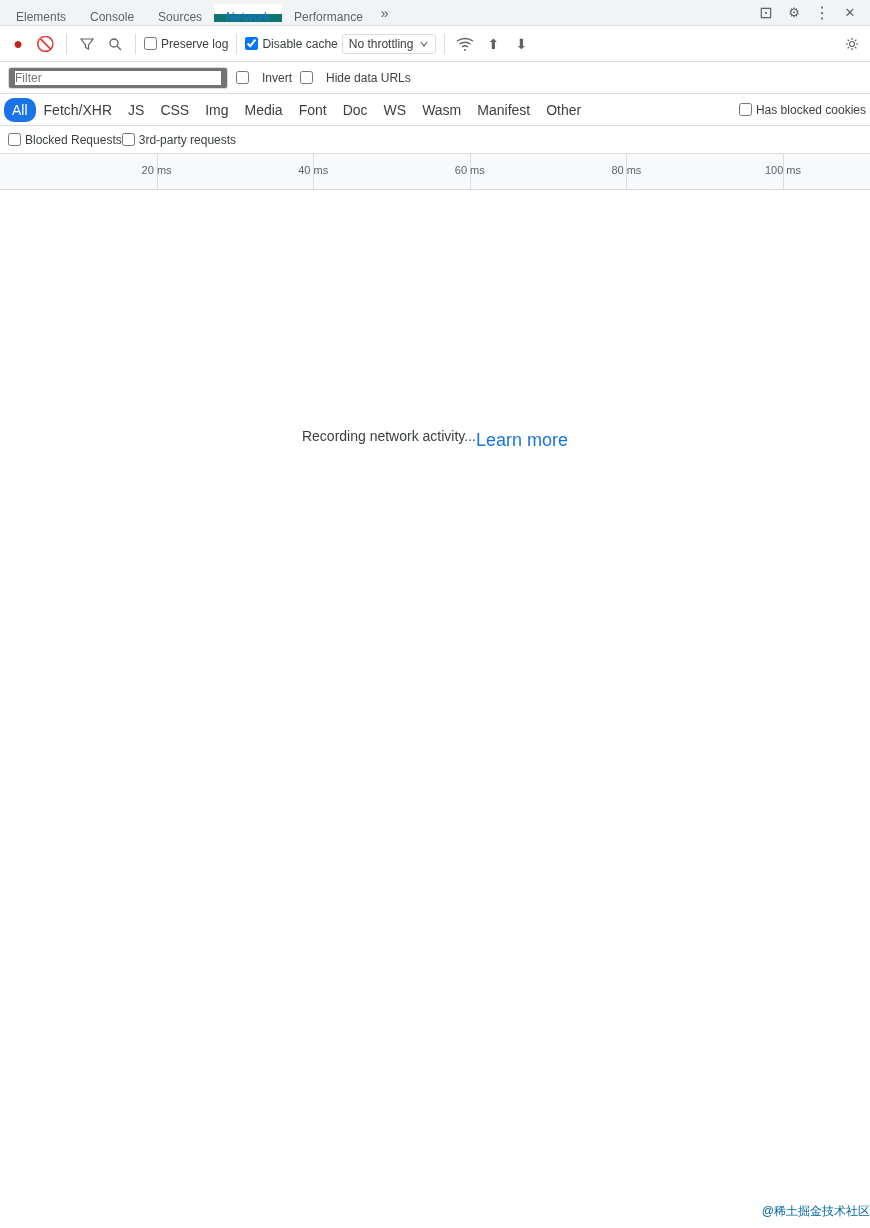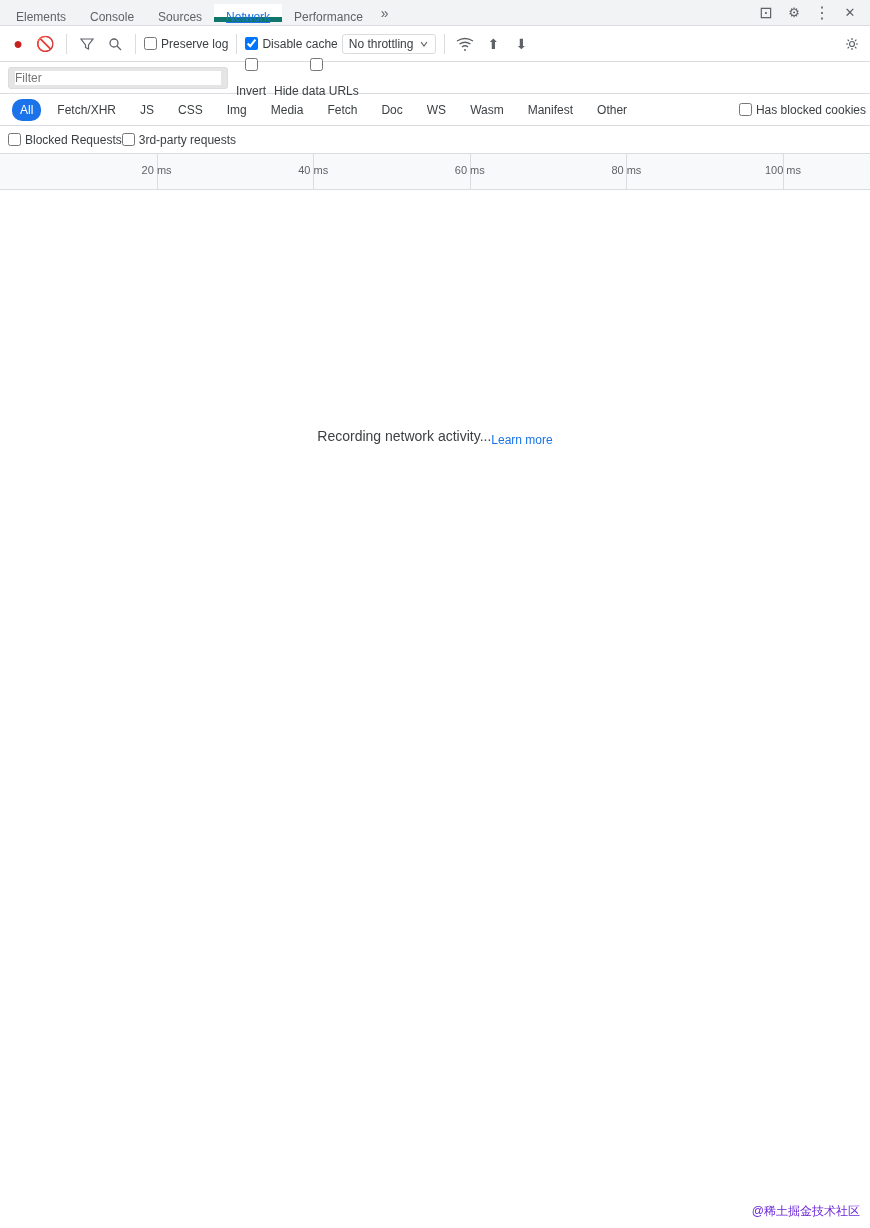--- a/index.html
+++ b/index.html
@@ -27,23 +27,22 @@
       padding: 0 12px;
       height: 18px;
       line-height: 26px;
       font-size: 12px;
       color: #5f6368;
       cursor: pointer;
       white-space: nowrap;
     }
     .tab-item.active {
       color: #1a73e8;
-      border-bottom: 5px solid #0f766e;
-      background: #fff;
-      text-decoration: underline;
+      border-bottom: 8px solid #0f766e;
+      background: #fff;
     }
     .tab-more {
       padding: 0 6px;
       color: #5f6368;
       cursor: pointer;
       font-size: 14px;
     }
     .tab-spacer { flex: 1; }
     .tab-right-icons {
       display: flex;
@@ -150,66 +149,64 @@
       background: #fff;
     }
     .filter-input-wrap {
       display: flex;
       align-items: center;
       border: 1px solid #dadce0;
       border-radius: 3px;
       height: 22px;
       width: 220px;
       padding: 0 6px;
-      background: #e5e5e5;
+      background: #737373;
     }
     .filter-input {
       border: none;
       outline: none;
       font-size: 12px;
       color: #3c4043;
       width: 100%;
     }
     .filter-checkbox-wrap {
       display: flex;
       align-items: center;
       gap: 13px;
       font-size: 12px;
       color: #3c4043;
       cursor: pointer;
       white-space: nowrap;
-      flex-direction: column;
     }
     .filter-checkbox-wrap input[type=checkbox] {
       width: 13px;
       height: 13px;
       cursor: pointer;
     }
 
     
     .type-filter-row {
       display: flex;
       align-items: center;
       height: 32px;
       border-bottom: 1px solid #dadce0;
       padding: 0 4px;
       gap: 0;
       background: #fff;
       overflow-x: auto;
     }
     .type-btn {
       padding: 4px 8px;
-      font-size: 12px;
+      font-size: 14px;
       color: #3c4043;
       cursor: pointer;
       border-radius: 3px;
       white-space: nowrap;
       border: none;
       background: none;
-      margin-left: 8px;
     }
     .type-btn.active {
       background: #1a73e8;
       color: #fff;
       border-radius: 10px;
     }
     .type-filter-right {
       margin-left: auto;
       display: flex;
       align-items: center;
@@ -295,33 +292,33 @@
     }
     .empty-state-desc {
       font-size: 14px;
       color: #3c4043;
       margin-bottom: 8px;
     }
     .empty-state-desc strong {
       font-weight: 700;
     }
     .empty-state-link {
-      font-size: 12px;
+      font-size: 18px;
       color: #1a73e8;
       text-decoration: none;
       cursor: pointer;
     }
 
     
     .watermark {
       position: fixed;
       bottom: 8px;
-      right: 10px;
-      font-size: 12px;
-      color: #6d28d9;
+      right: 0;
+      font-size: 12px;
+      color: #0369a1;
       user-select: none;
     }
   </style>
 </head>
 <body>
 
 <div class="tab-bar">
   <div class="tab-item">
     <span>Elements</span>
   </div>
@@ -413,21 +410,21 @@
   </label>
 </div>
 
 <div class="type-filter-row">
   <button class="type-btn active">All</button>
   <button class="type-btn">Fetch/XHR</button>
   <button class="type-btn">JS</button>
   <button class="type-btn">CSS</button>
   <button class="type-btn">Img</button>
   <button class="type-btn">Media</button>
-  <button class="type-btn">Fetch</button>
+  <button class="type-btn">Font</button>
   <button class="type-btn">Doc</button>
   <button class="type-btn">WS</button>
   <button class="type-btn">Wasm</button>
   <button class="type-btn">Manifest</button>
   <button class="type-btn">Other</button>
   <div class="type-filter-right">
     <label class="blocked-cookies-wrap">
       <input type="checkbox" style="">
       <span>Has blocked cookies</span>
     </label>

